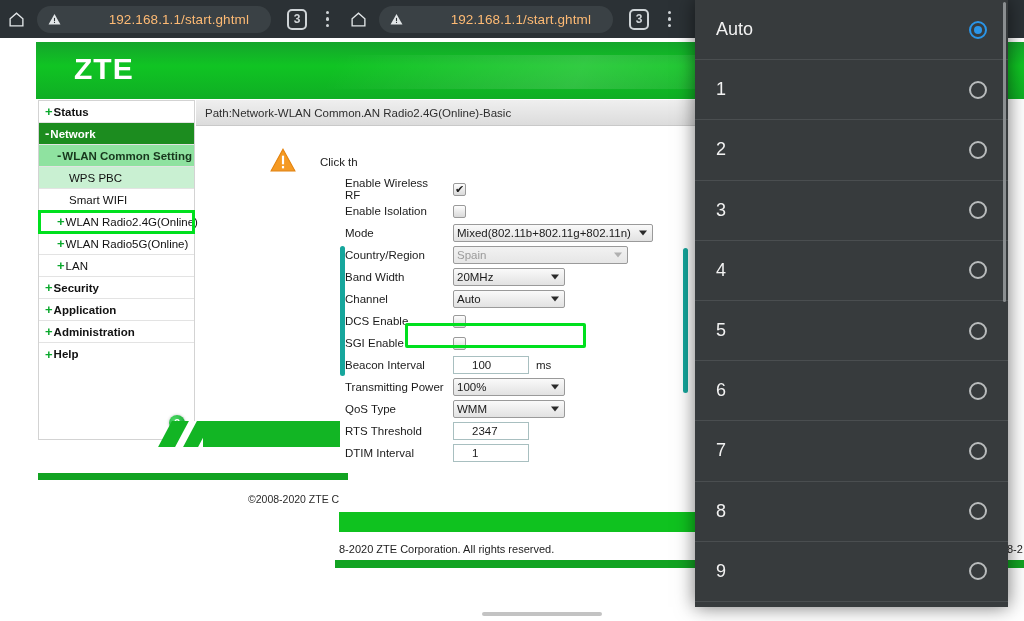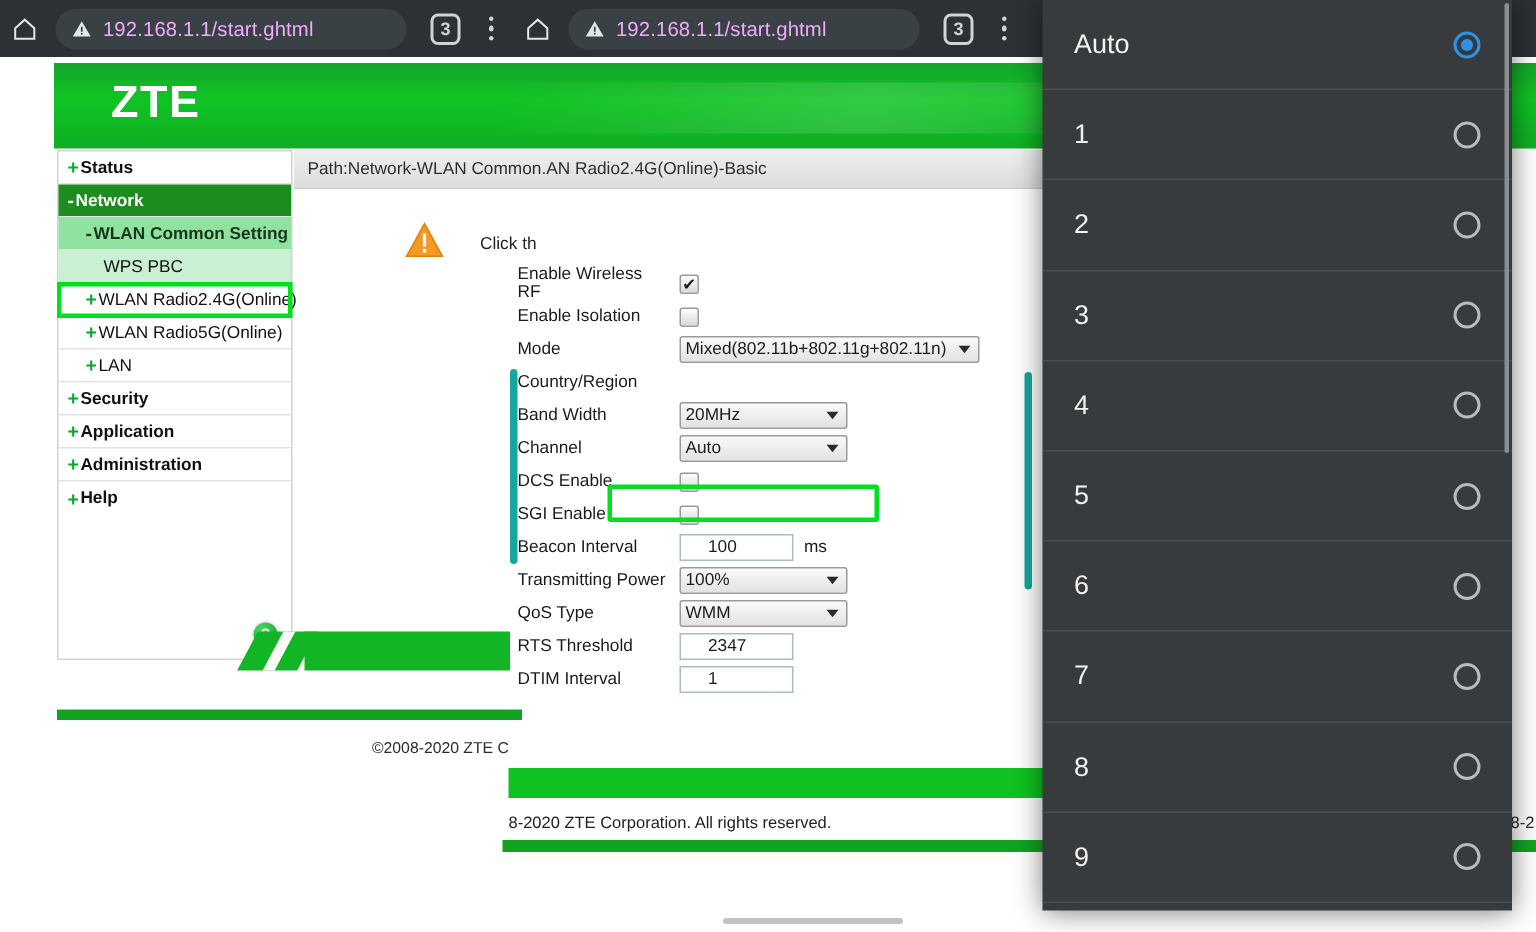--- a/index.html
+++ b/index.html
@@ -17,21 +17,21 @@
   }
   .bchunk { display: flex; align-items: center; height: 38px; }
   .home-ic { width: 34px; display: flex; justify-content: center; align-items: center; }
   .home-ic svg { display:block; }
   .omnibox {
     height: 27px; border-radius: 14px; background: #3a4145;
     display: flex; align-items: center; padding: 0 14px 0 11px;
     margin-left: 4px; min-width: 0;
   }
   .warn-ic { margin-right: 8px; display: flex; }
-  .omni-url { color: #f0abfc; font-size: 13.5px; white-space: nowrap; letter-spacing: .1px; }
+  .omni-url { color: #fdba74; font-size: 13.5px; white-space: nowrap; letter-spacing: .1px; margin-left: 40px; }
   .tabcount {
     width: 21px; height: 21px; border: 2px solid #cfd4d7; border-radius: 5px;
     color: #cfd4d7; font-size: 12px; font-weight: bold;
     display: flex; align-items: center; justify-content: center; margin-left: 16px;
   }
   .kebab { width: 30px; display: flex; flex-direction: column; align-items: center; gap: 3px; margin-left: 6px;}
   .kebab i { width: 3.5px; height: 3.5px; border-radius: 50%; background: #cfd4d7; display:block; }
 
   
   .page { position: absolute; left: 0; top: 38px; width: 1024px; height: 583px; background: #ffffff; }
@@ -266,20 +266,23 @@
         <span class="pm">-</span>
         <span>Network</span>
       </div>
       <div class="nav-item lvl1">
         <span class="pm">-</span>
         <span>WLAN Common Setting</span>
       </div>
       <div class="nav-item lvl2">
         <span>WPS PBC</span>
       </div>
+      <div class="nav-item lvl2b">
+        <span>Smart WIFI</span>
+      </div>
       <div class="nav-item lvl1b boxed">
         <span class="pm">+</span>
         <span>WLAN Radio2.4G(Online)</span>
       </div>
       <div class="nav-item lvl1b">
         <span class="pm">+</span>
         <span>WLAN Radio5G(Online)</span>
       </div>
       <div class="nav-item lvl1b">
         <span class="pm">+</span>
@@ -338,20 +341,24 @@
       <div class="row">
         <span class="lbl">Mode</span>
         <span class="selfake" style="width:200px">
           <span>Mixed(802.11b+802.11g+802.11n)</span>
           <span class="arrow"></span>
         </span>
       </div>
 
       <div class="row">
         <span class="lbl">Country/Region</span>
+        <span class="selfake disabled" style="width:175px">
+          <span>Spain</span>
+          <span class="arrow"></span>
+        </span>
       </div>
 
       <div class="row">
         <span class="lbl">Band Width</span>
         <span class="selfake" style="width:112px">
           <span>20MHz</span>
           <span class="arrow"></span>
         </span>
       </div>
 

